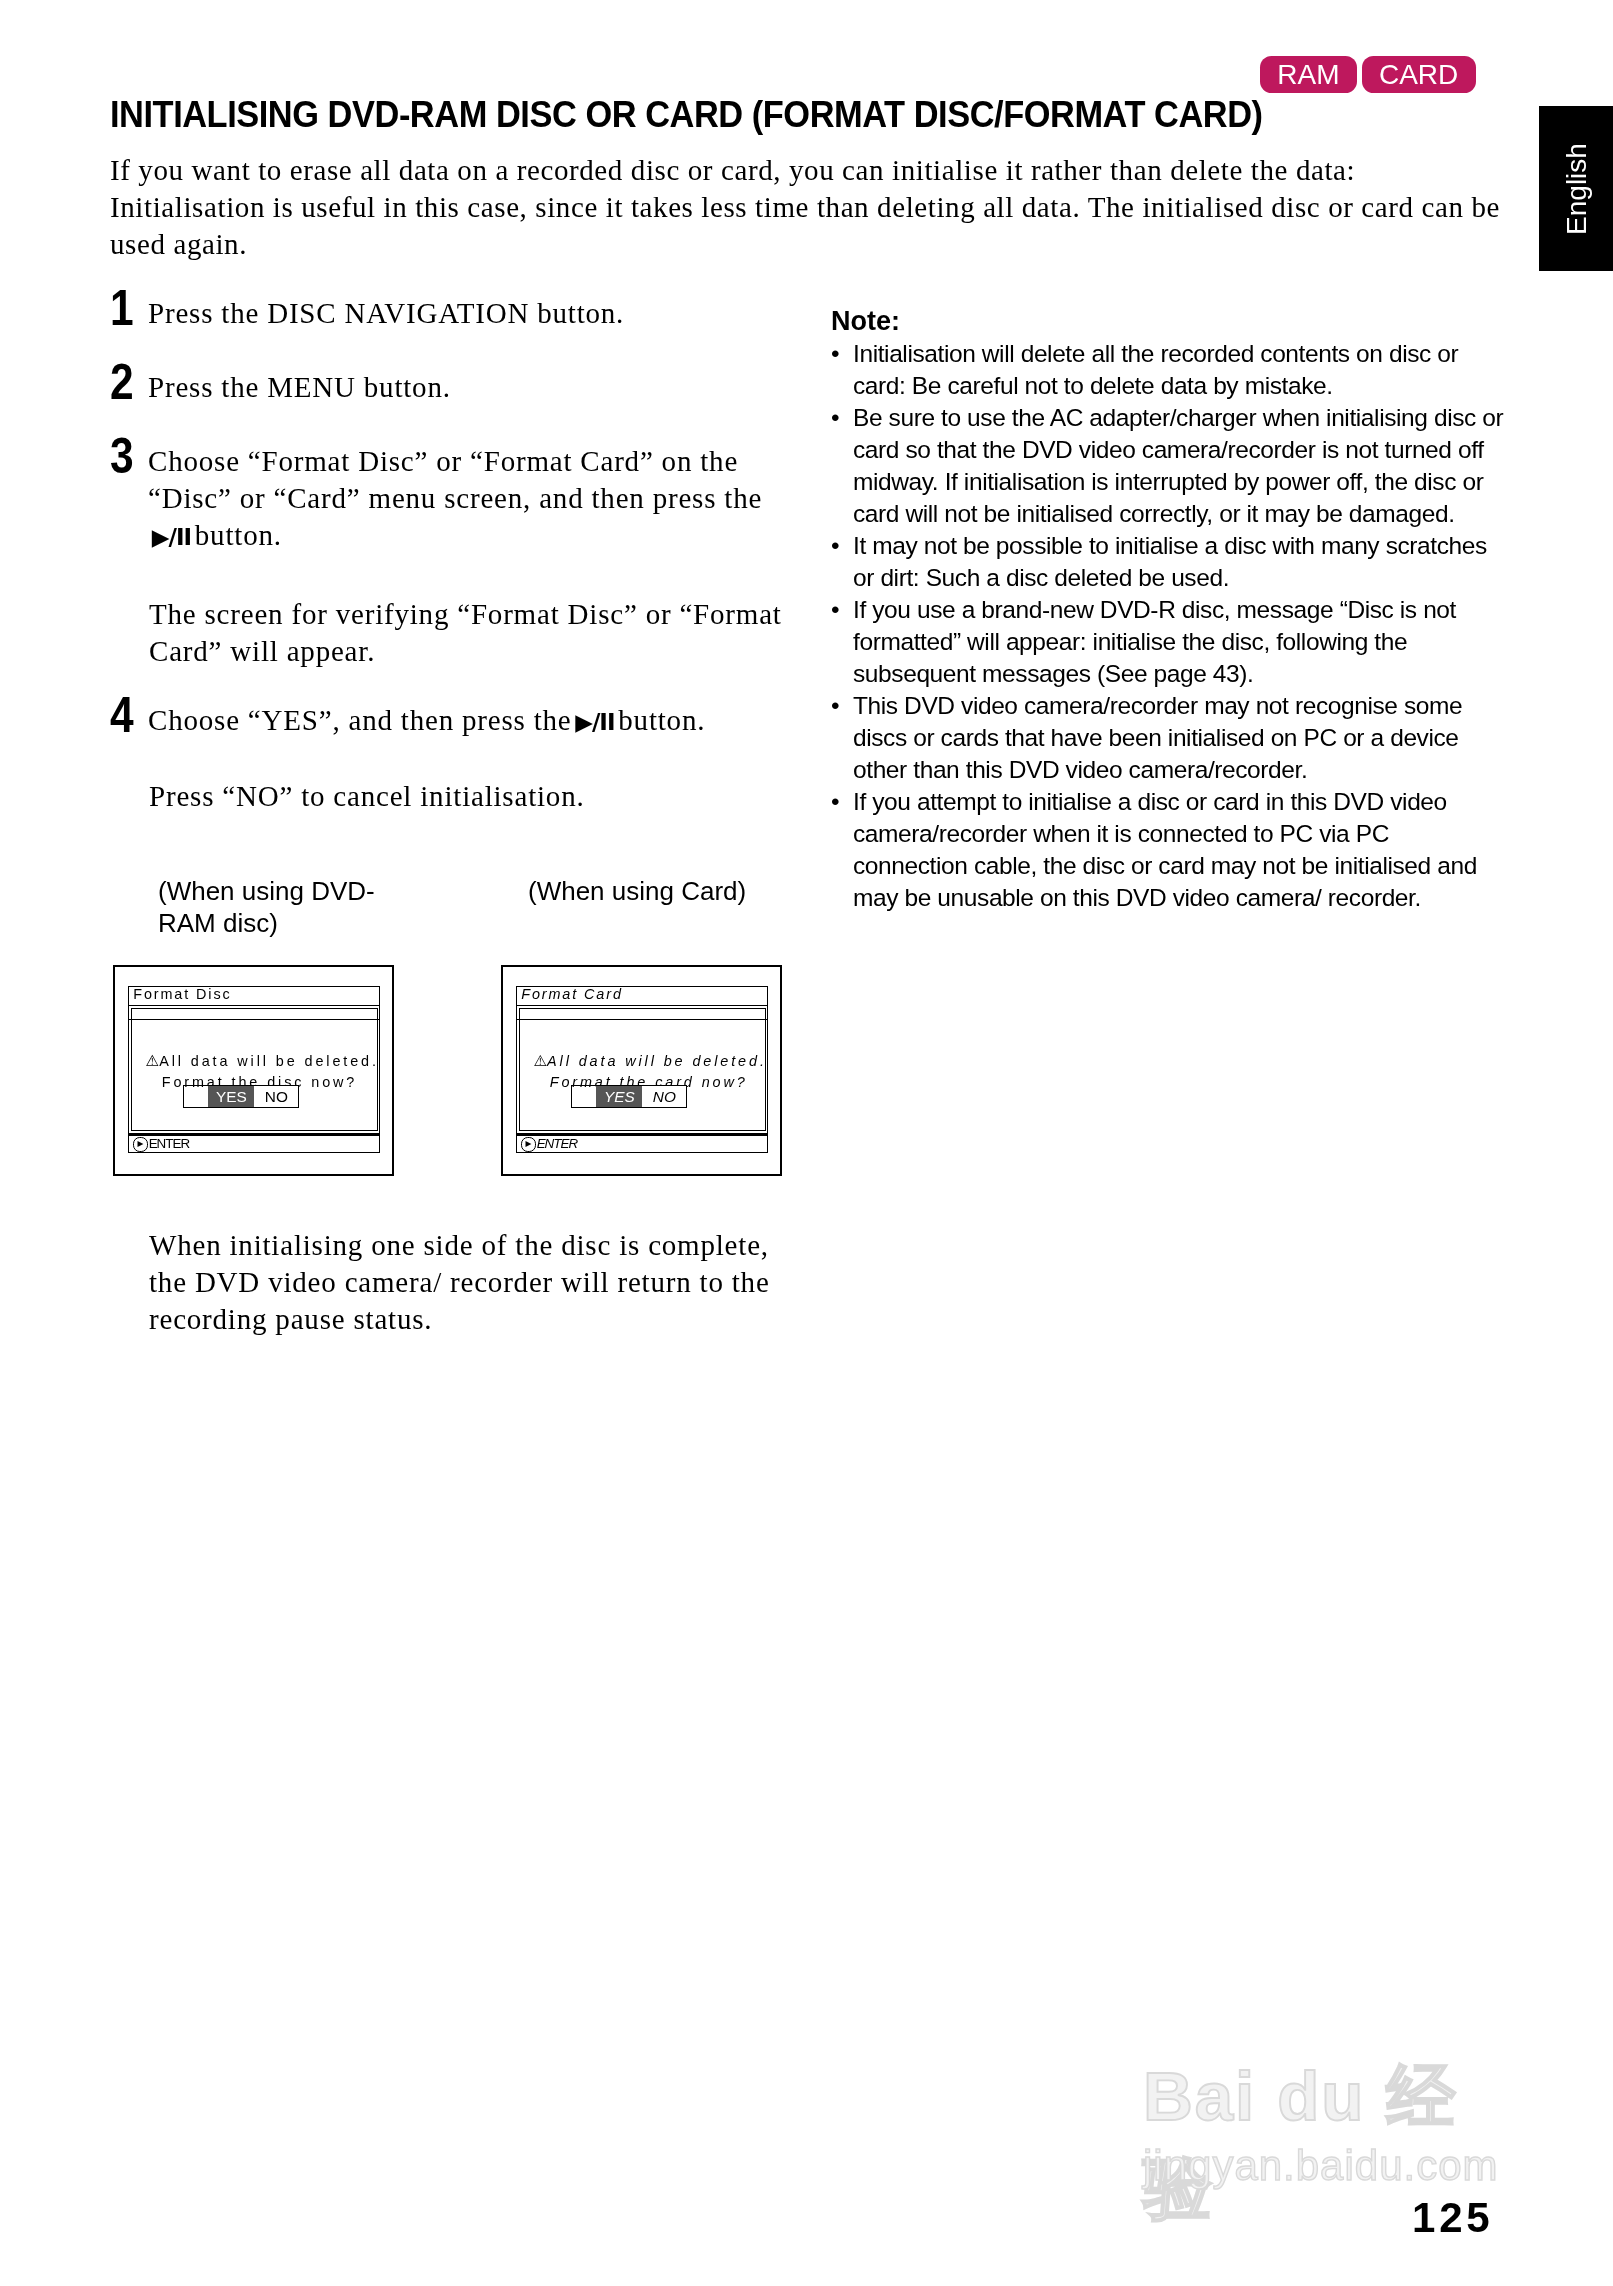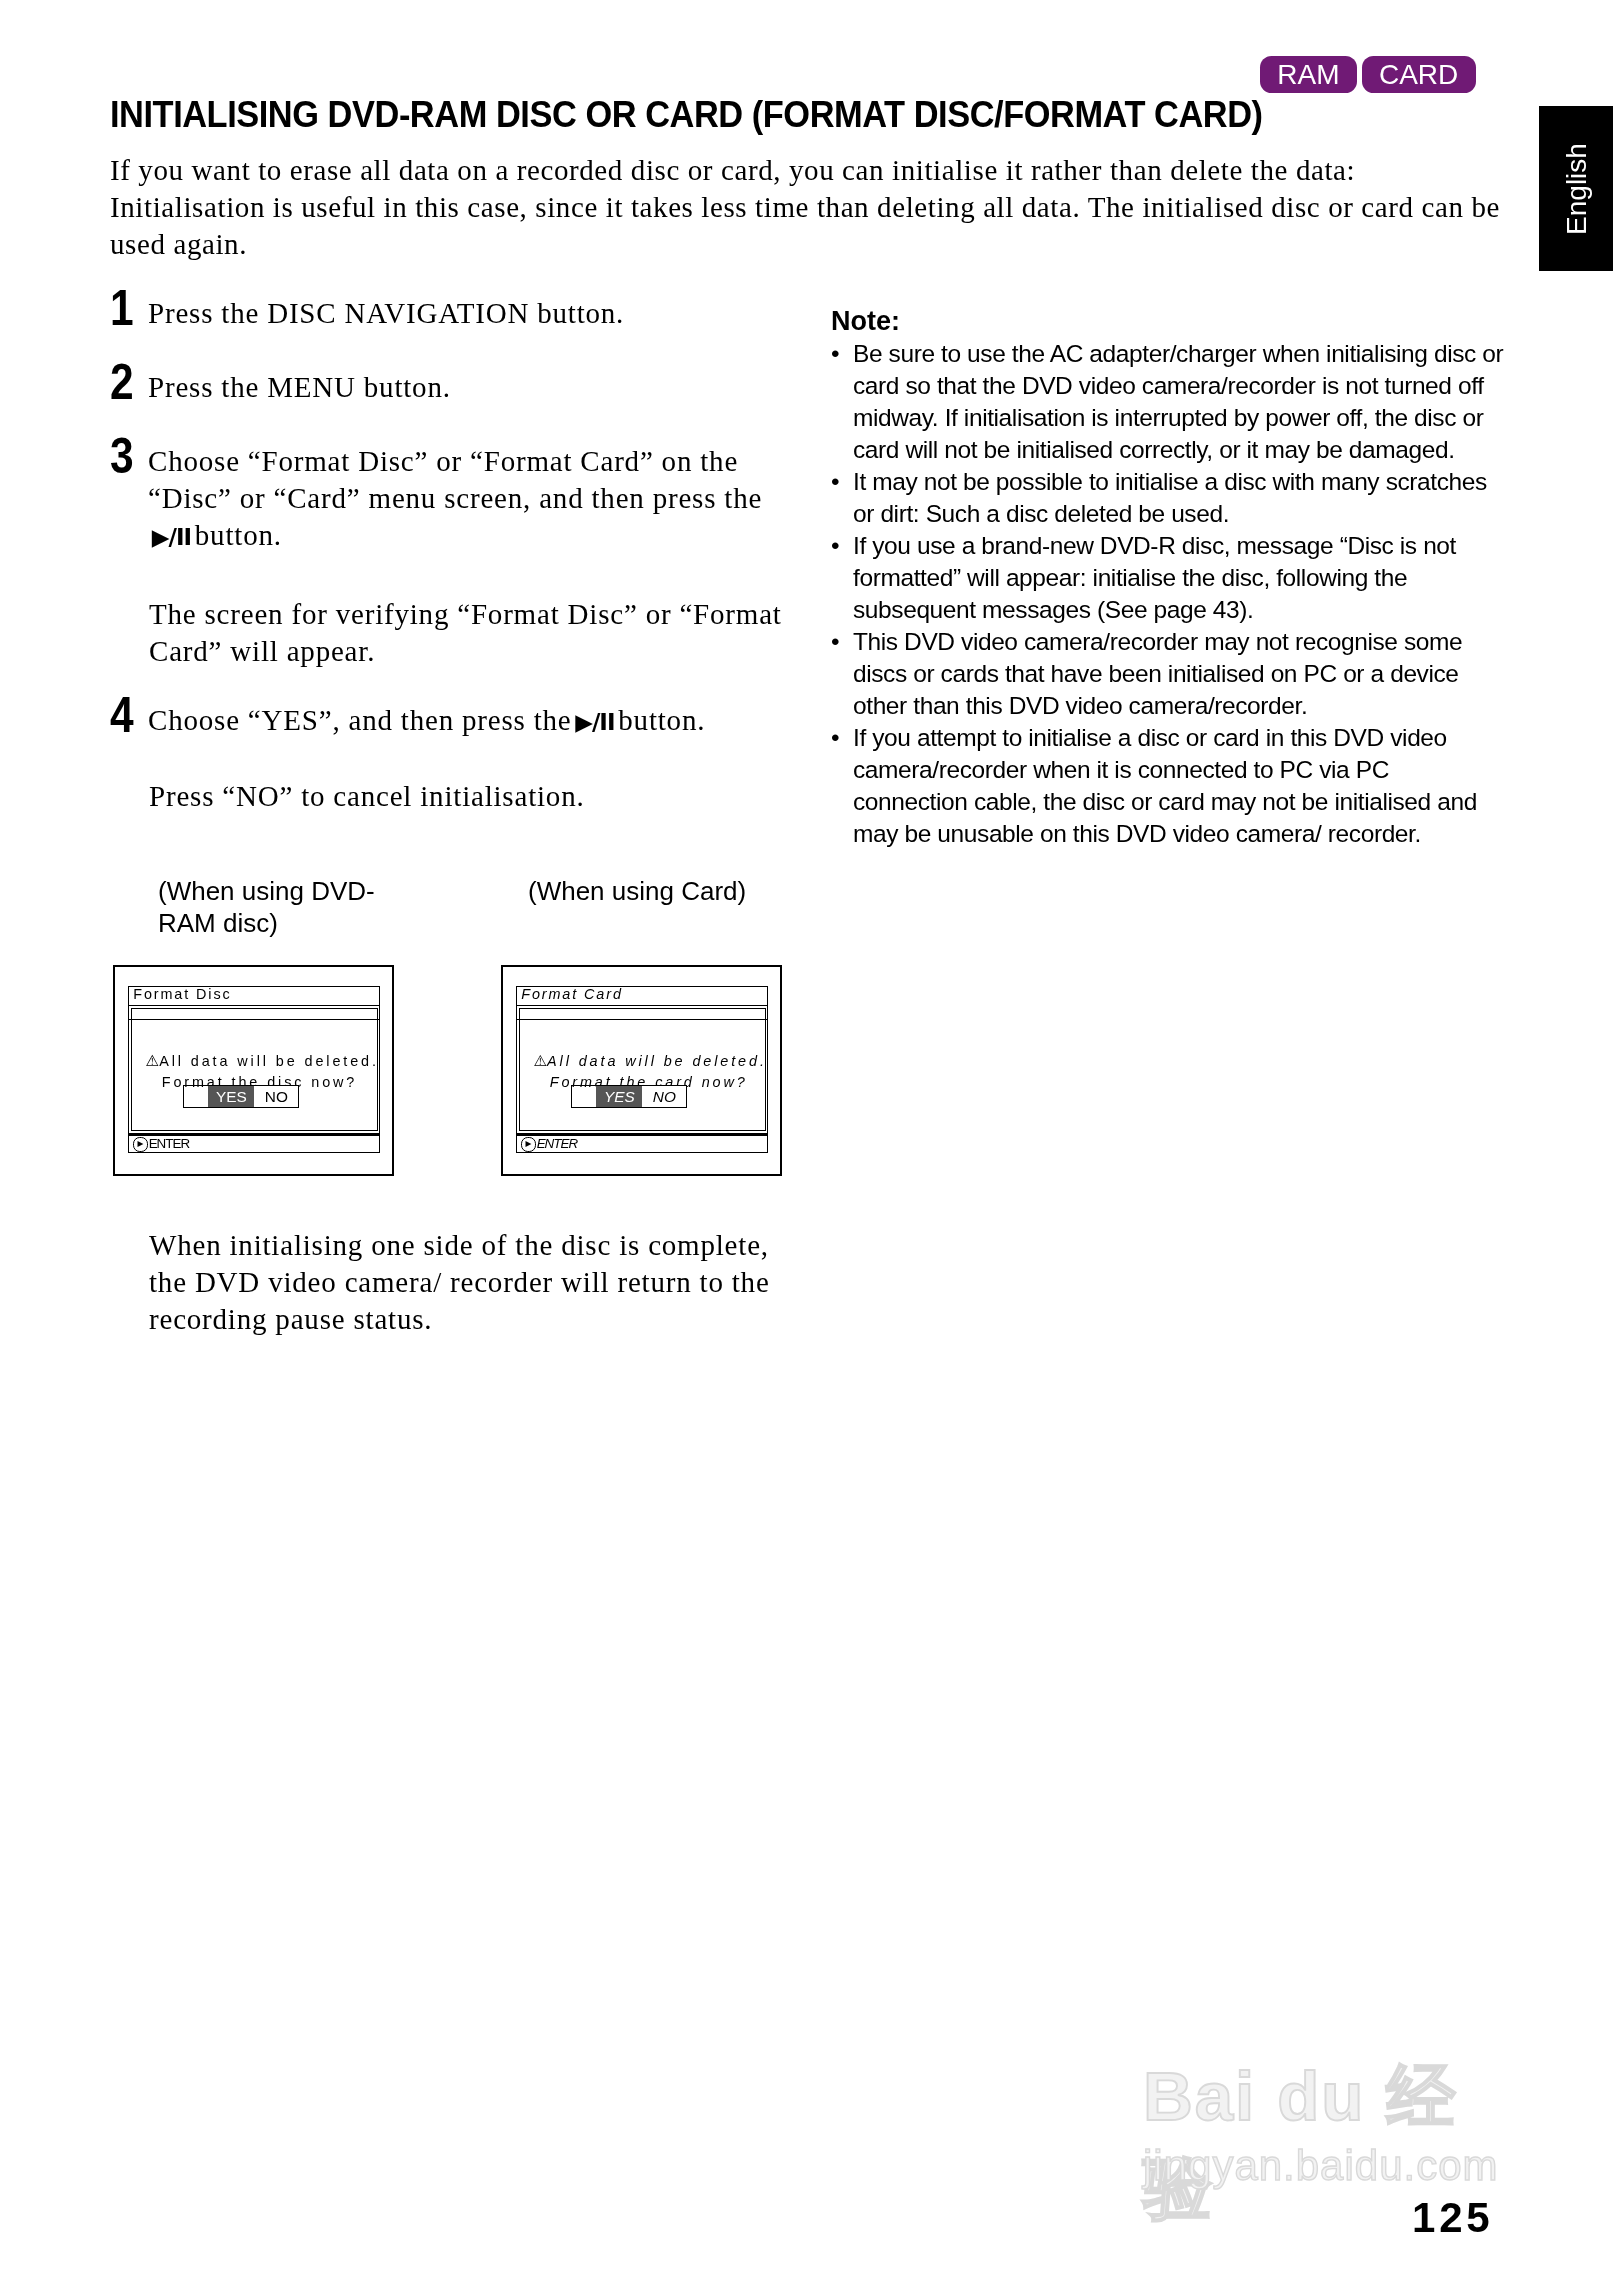--- a/index.html
+++ b/index.html
@@ -2,21 +2,21 @@
 <html><head>
 <meta charset="utf-8">
 <style>
   html, body { margin:0; padding:0; }
   body { width:1614px; height:2286px; background:#ffffff; position:relative; overflow:hidden; color:#000; }
   .abs { position:absolute; }
   .sans { font-family:"Liberation Sans", "DejaVu Sans", sans-serif; }
   .serif { font-family:"Liberation Serif", "DejaVu Serif", serif; }
 
   .badges { left:1260px; top:56px; display:flex; gap:4.8px; }
-  .badge { background:#701a75; color:#ffffff; border-radius:11.5px; font-size:28px; line-height:37px; height:37px; padding:0 17.3px; }
+  .badge { background:#be185d; color:#ffffff; border-radius:11.5px; font-size:28px; line-height:37px; height:37px; padding:0 17.3px; }
 
   .title { left:110px; top:94px; font-size:37px; font-weight:bold; letter-spacing:-0.5px; transform:scaleX(0.93); transform-origin:left top; white-space:nowrap; }
 
   .intro { left:110px; top:152px; width:1393px; font-size:29px; line-height:37px; letter-spacing:0.6px; }
 
   .lang-tab { left:1539px; top:106px; width:75px; height:165px; background:#000; }
   .lang-tab span { position:absolute; left:50%; top:50%; transform:translate(-50%,-50%) rotate(-90deg); color:#fff; font-size:28px; white-space:nowrap; }
 
   .step { left:110px; width:682px; }
   .step-num { position:absolute; left:0; top:0; font-size:50px; font-weight:bold; line-height:50px; transform:scaleX(0.85); transform-origin:left top; }
@@ -124,20 +124,21 @@
   </div>
   <div class="scr-foot sans">
     <span class="enter-icon">▶</span><span>ENTER</span>
   </div>
 </div>
 
 <div class="abs sub-text serif" style="top:1227px; width:653px;">When initialising one side of the disc is complete, the DVD video camera/ recorder will return to the recording pause status.</div>
 
 <div class="abs note-head sans">Note:</div>
 <ul class="abs notes sans">
+  <li>Initialisation will delete all the recorded contents on disc or card: Be careful not to delete data by mistake.</li>
   <li>Be sure to use the AC adapter/charger when initialising disc or card so that the DVD video camera/recorder is not turned off midway. If initialisation is interrupted by power off, the disc or card will not be initialised correctly, or it may be damaged.</li>
   <li>It may not be possible to initialise a disc with many scratches or dirt: Such a disc deleted be used.</li>
   <li>If you use a brand-new DVD-R disc, message “Disc is not formatted” will appear: initialise the disc, following the subsequent messages (See page 43).</li>
   <li>This DVD video camera/recorder may not recognise some discs or cards that have been initialised on PC or a device other than this DVD video camera/recorder.</li>
   <li>If you attempt to initialise a disc or card in this DVD video camera/recorder when it is connected to PC via PC connection cable, the disc or card may not be initialised and may be unusable on this DVD video camera/ recorder.</li>
 </ul>
 
 <div class="abs watermark sans">
   <div class="wm-logo">Bai du 经验</div>
   <div class="wm-url">jingyan.baidu.com</div>

